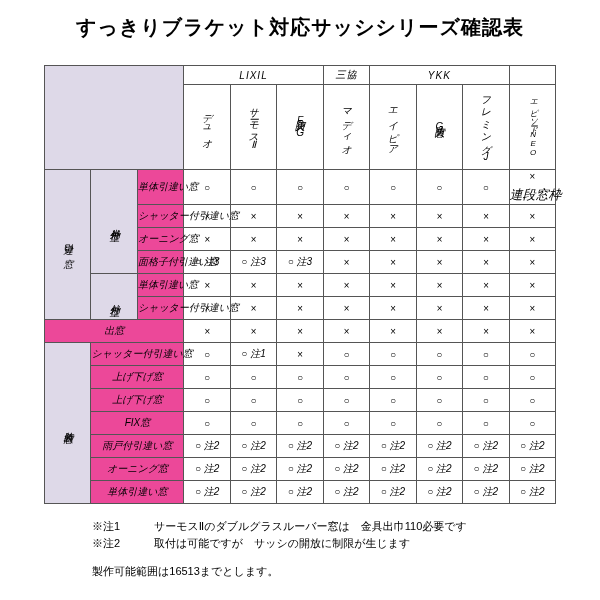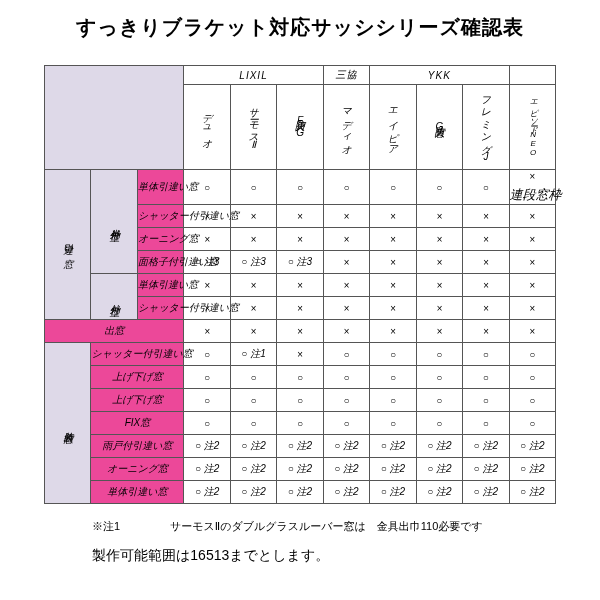--- a/index.html
+++ b/index.html
@@ -112,25 +112,25 @@
     font-size: 11px;
     line-height: 1.55;
     color: #000;
   }
   .notes div span.lead {
     display: inline-block;
     min-width: 52px;
   }
   .notes div span.body {
     display: inline-block;
-    margin-left: 26px;
+    margin-left: 10px;
   }
   .footnote {
     margin: 12px 12px 0 92px;
-    font-size: 14px;
+    font-size: 11px;
     color: #000;
   }
 </style>
 </head>
 <body>
 
 <div class="page">
 
   <div class="title">すっきりブラケット対応サッシシリーズ確認表</div>
 
@@ -320,17 +320,20 @@
         <td class="data-cell">○ 注2</td>
         <td class="data-cell">○ 注2</td>
       </tr>
     </tbody>
   </table>
 
   <div class="notes">
     <div>
       <span class="lead">※注1</span><span class="body">サーモスⅡのダブルグラスルーバー窓は　金具出巾110必要です</span>
     </div>
+    <div>
+      <span class="lead">※注2</span><span class="body">取付は可能ですが　サッシの開放に制限が生じます</span>
+    </div>
   </div>
 
   <div class="footnote">製作可能範囲は16513までとします。</div>
 
 </div>
 
 </body></html>

